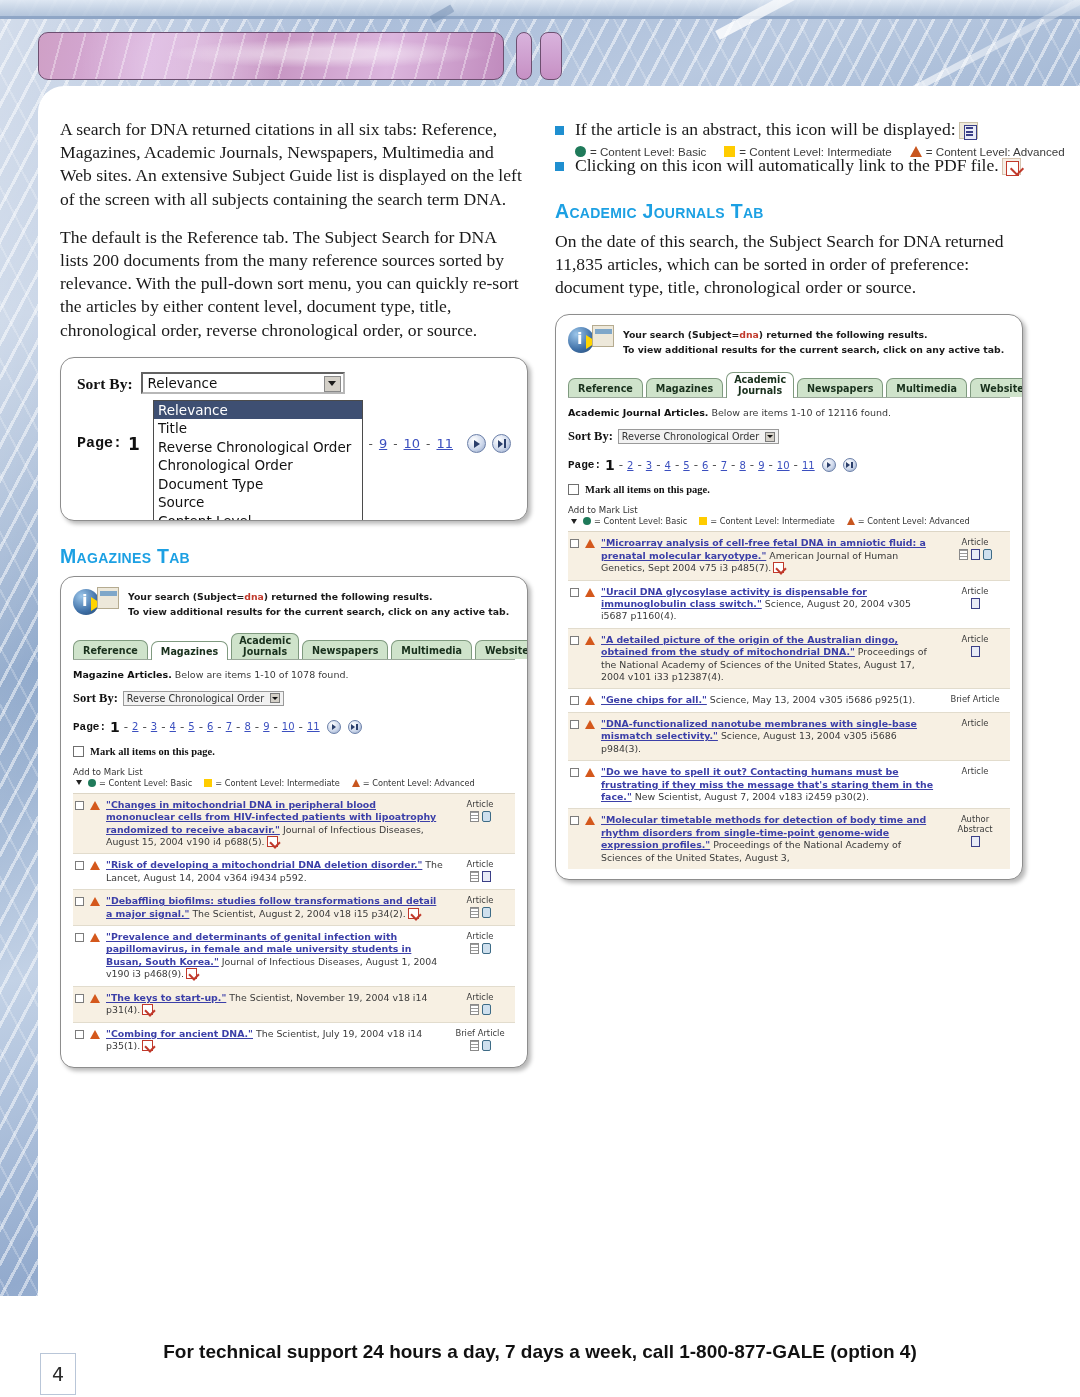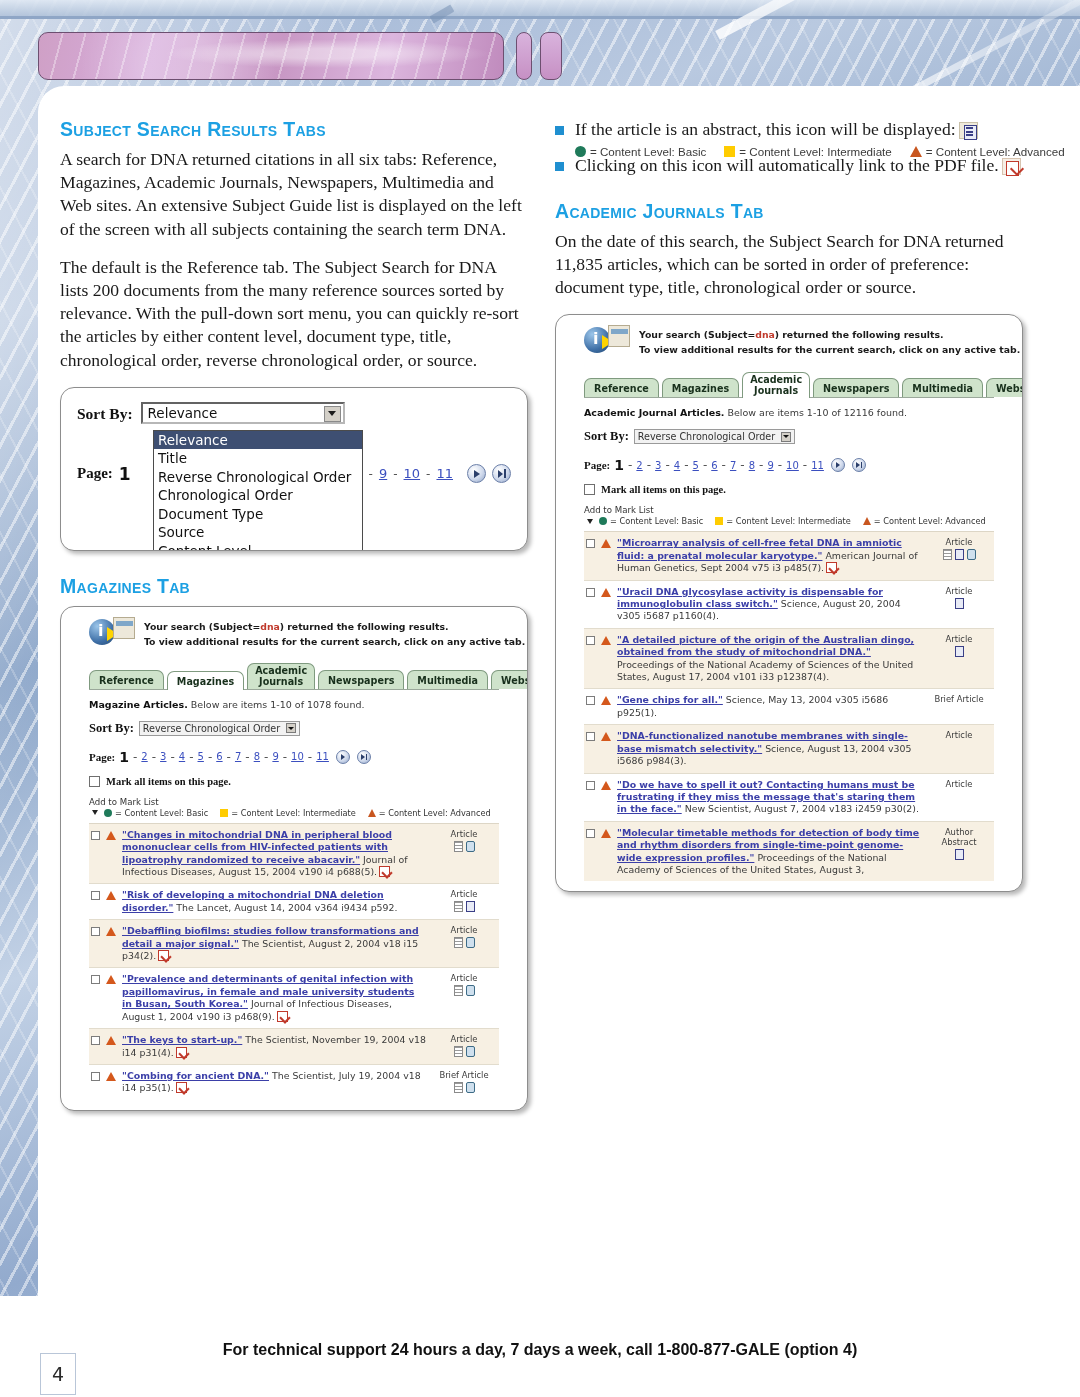--- a/index.html
+++ b/index.html
@@ -196,21 +196,21 @@
   .dotg{ width:11px; height:11px; border-radius:50%; background:#1f7a5a; }
   .sqy{ width:11px; height:11px; background:#ffcc00; }
   .tri{ width:0; height:0; border-left:6px solid transparent; border-right:6px solid transparent; border-bottom:11px solid #c8561f; }
 
   
   .shot{
     background:#ffffff;
     border:1px solid #8d8d8d;
     border-radius:14px;
     box-shadow:3px 3px 4px rgba(0,0,0,.28);
-    padding:10px 28px;
+    padding:10px 12px;
     position:relative;
     overflow:hidden;
   }
   .shot-inner{ position:relative; }
 
   
   .dd-shot{ height:164px; padding:14px 16px; }
   .dd-row{ display:flex; align-items:flex-start; gap:8px; }
   .lbl-bold{
     font-family:"Liberation Serif", serif; font-weight:bold;
@@ -248,21 +248,21 @@
     display:flex; align-items:center; gap:6px;
   }
   .dd-mark-row{
     position:absolute; left:0; top:106px;
     display:flex; align-items:center; gap:20px;margin-top:40px;
   }
   .chkbox{
     width:11px;height:11px;border:1px solid #6f6f6f;background:#fff;display:inline-block;
   }
 
-  .pg-label{ font-family:Liberation Serif, serif; font-weight:bold; font-size:15px; color:#111; }
+  .pg-label{ font-family:Liberation Mono, monospace; font-weight:bold; font-size:15px; color:#111; }
   .pg-cur{ font-family:"DejaVu Sans",sans-serif; font-weight:bold; font-size:17px; color:#111; }
   .pg-link{ font-family:"DejaVu Sans",sans-serif; font-size:13px; color:#3b4fbf; text-decoration:underline; }
   .pg-sep{ font-family:"DejaVu Sans",sans-serif; font-size:12px; color:#555; }
   .circ-btn{
     width:19px;height:19px;border-radius:50%;
     background:radial-gradient(circle at 35% 30%,#ffffff,#cfd9ec 55%,#8fa3c6);
     border:1px solid #6b7fa8; display:inline-flex;align-items:center;justify-content:center;
   }
   .circ-btn i{ width:0;height:0;border-left:6px solid #2b3f6b;border-top:4px solid transparent;border-bottom:4px solid transparent; }
   .circ-btn.last i{ border-left-width:5px; }
@@ -373,21 +373,21 @@
   .pdf-inline::after{
     content:"";position:absolute;left:3px;top:2px;width:6px;height:6px;
     border-left:2px solid #c0392b;border-bottom:2px solid #c0392b;transform:rotate(-45deg);
   }
 
   
   .tech-footer{
     position:absolute; left:0; top:1341px; width:1080px;
     text-align:center;
     font-family:"Liberation Sans", sans-serif;
-    font-weight:bold; font-size:16px; color:#111;
+    font-weight:bold; font-size:19px; color:#111;
   }
 </style>
 </head>
 <body>
 
 <div class="bg-photo"></div>
 <div class="bg-topstrip"></div>
 <div class="bg-topline"></div>
 <div class="bg-streak" style="left:700px;top:-40px;width:300px;height:10px;"></div>
 <div class="bg-streak" style="left:820px;top:40px;width:360px;height:7px;"></div>
@@ -401,21 +401,20 @@
 
 <div class="page-panel"></div>
 <div class="footer-notch"></div>
 
 <div class="pagenum">4</div>
 
 <div class="content">
 
   <div class="col col-left">
 
-    <h2 class="sec">Subject Search Results Tabs</h2>
     <p class="body">A search for DNA returned citations in all six tabs: Reference, Magazines, Academic Journals, Newspapers, Multimedia and Web sites. An extensive Subject Guide list is displayed on the left of the screen with all subjects containing the search term DNA.</p>
     <p class="body">The default is the Reference tab. The Subject Search for DNA lists 200 documents from the many reference sources sorted by relevance. With the pull-down sort menu, you can quickly re-sort the articles by either content level, document type, title, chronological order, reverse chronological order, or source.</p>
 
     <div class="shot dd-shot">
       <div class="shot-inner" style="height:136px;">
         <div class="dd-row">
           <span class="lbl-bold">Sort By:</span>
           <div class="select-box">
             <span>Relevance</span>
             <span class="select-arrow">

